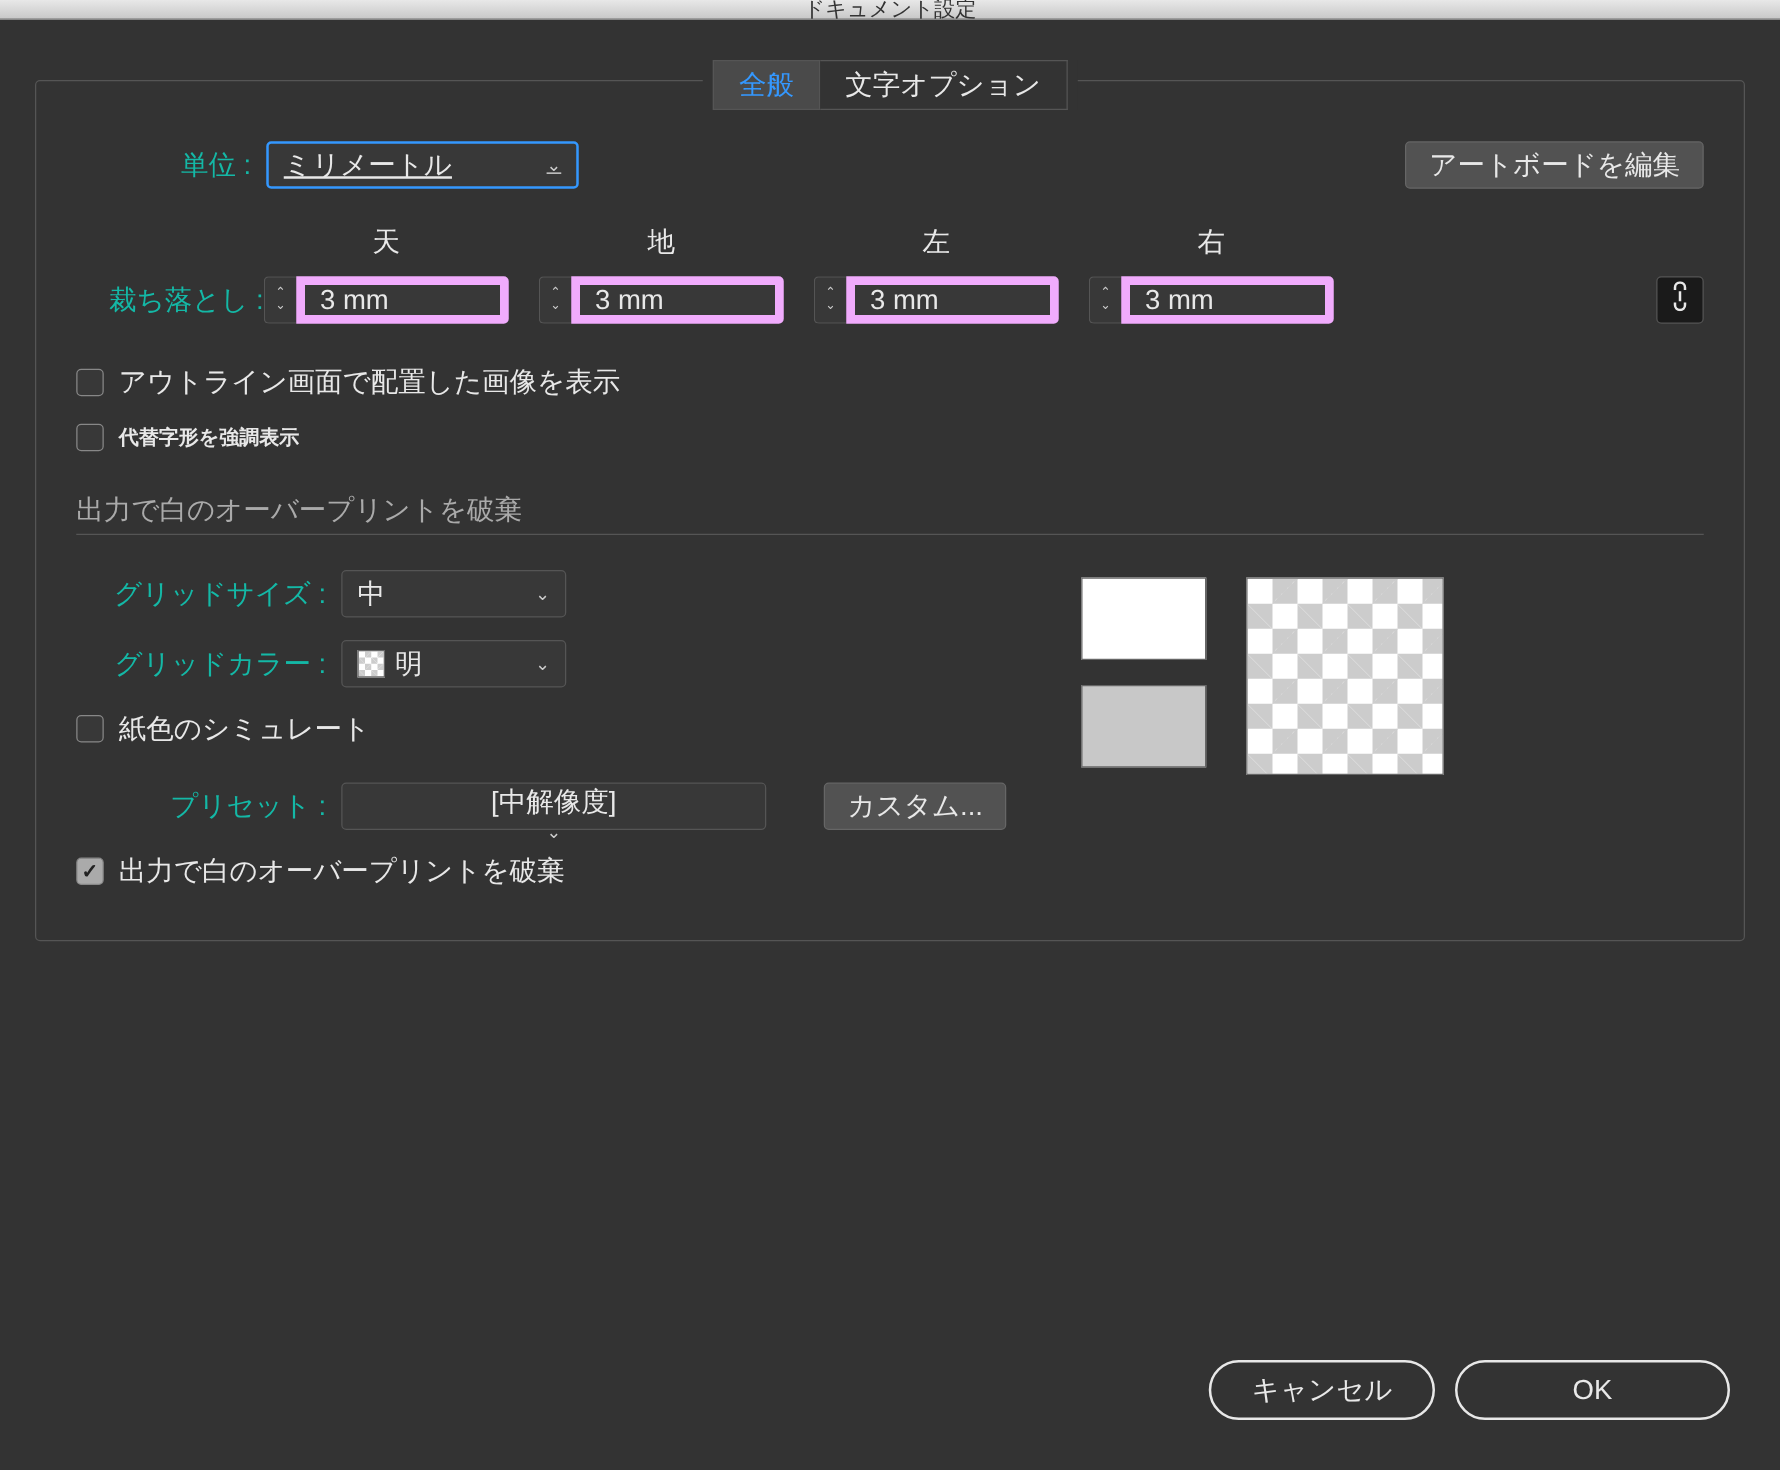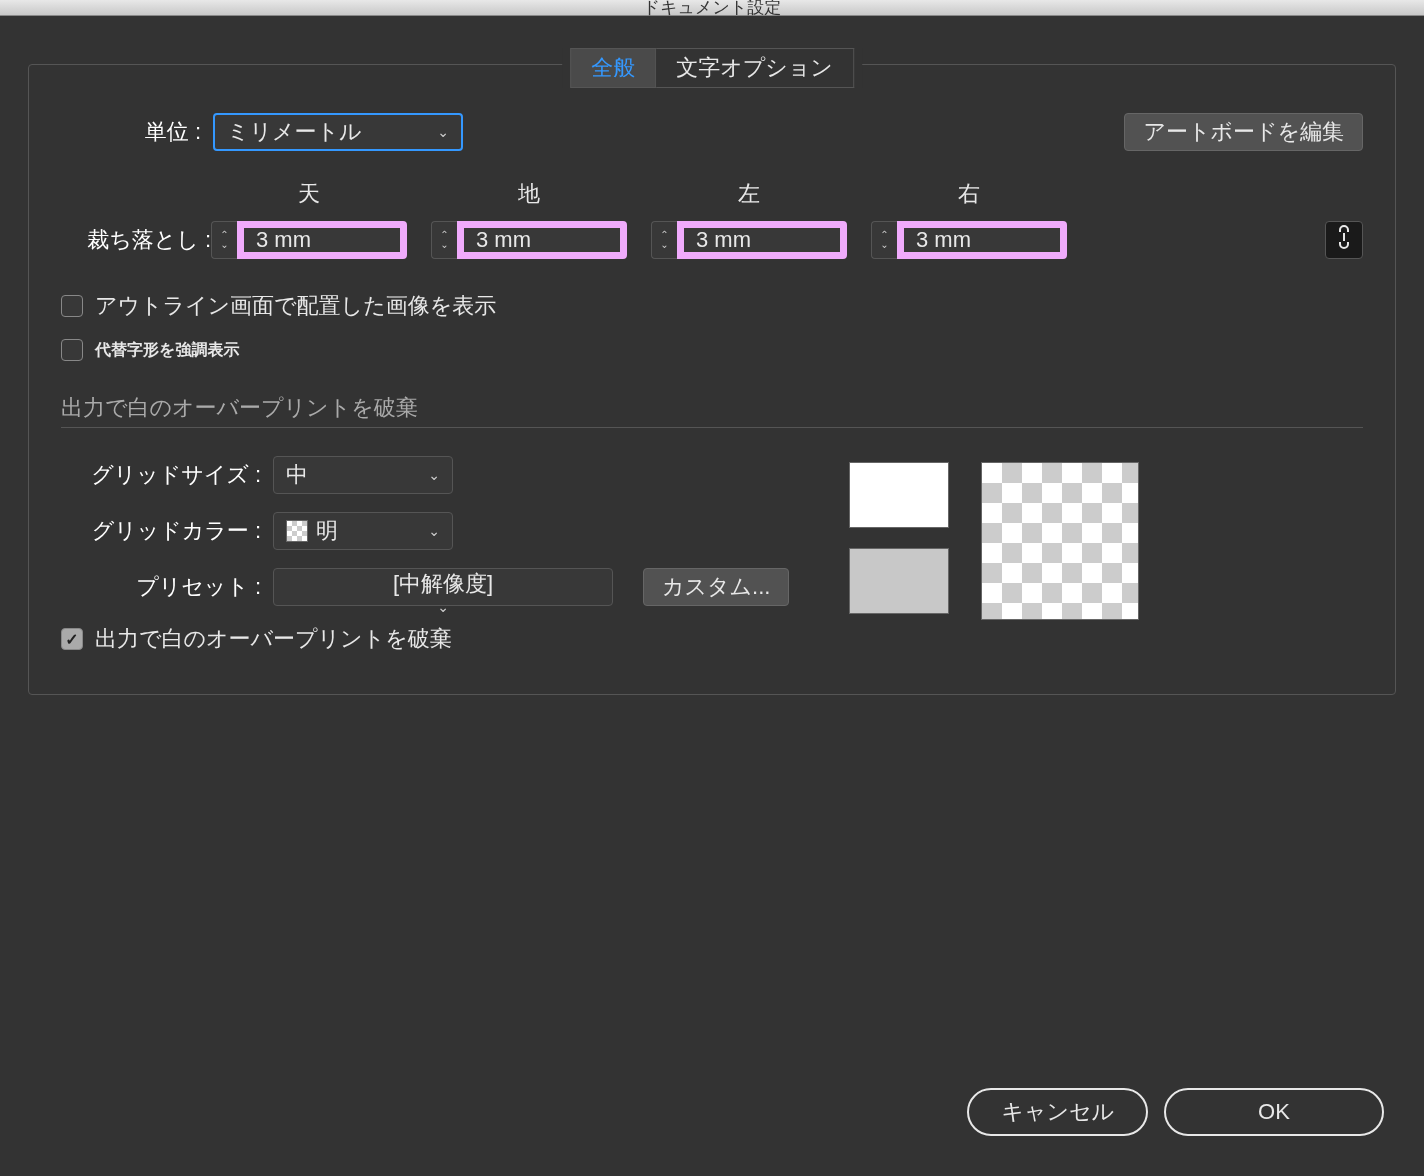--- a/index.html
+++ b/index.html
@@ -55,21 +55,21 @@
       border-radius: 4px;
       padding: 48px 32px 40px 32px;
     }
     .row {
       display: flex;
       align-items: center;
       margin-bottom: 18px;
     }
     .label {
       font-size: 22px;
-      color: #ffffff;
+      color: #14b8a6;
       text-align: right;
     }
     .select {
       background: #383838;
       border: 1px solid #555;
       border-radius: 4px;
       height: 38px;
       display: flex;
       align-items: center;
       justify-content: space-between;
@@ -263,21 +263,21 @@
   <div class="tabs">
     <div class="tab active">全般</div>
     <div class="tab">文字オプション</div>
   </div>
 
   <div class="panel">
 
     <div class="row" style="justify-content: space-between; margin-bottom: 28px;">
       <div style="display:flex; align-items:center; gap:12px;">
         <span class="label" style="width:140px;">単位 :</span>
-        <div class="select focused" style="width:250px;">
+        <div class="select focused" style="width:250px;text-decoration:underline;">
           <span>ミリメートル</span>
           <span class="chevron">⌄</span>
         </div>
       </div>
       <div class="btn-flat">アートボードを編集</div>
     </div>
 
     <div style="display:flex; align-items:flex-end; margin-bottom: 4px;">
       <div style="width:150px;"></div>
       <div style="display:flex; gap:24px; flex:1;">
@@ -356,28 +356,32 @@
           <span class="label" style="width:200px;">グリッドカラー :</span>
           <div class="select" style="width:180px;">
             <div style="display:flex; align-items:center;">
               <div class="checker-icon"></div>
               <span>明</span>
             </div>
             <span class="chevron">⌄</span>
           </div>
         </div>
 
+        <div class="checkbox-row" style="margin-bottom:28px;">
+          <div class="checkbox"></div>
+          <span style="font-size:22px;">紙色のシミュレート</span>
+        </div>
 
         <div class="row" style="gap:12px;">
           <span class="label" style="width:200px;">プリセット :</span>
           <div class="select" style="width:340px;flex-direction:column;">
             <span>[中解像度]</span>
             <span class="chevron">⌄</span>
           </div>
-          <div class="btn-flat" style="margin-left:18px;">カスタム...</div>
+          <div class="btn-flat" style="margin-left:34px;">カスタム...</div>
         </div>
 
         <div class="checkbox-row" style="margin-bottom:0;">
           <div class="checkbox checked"></div>
           <span style="font-size:22px;">出力で白のオーバープリントを破棄</span>
         </div>
       </div>
 
       <div class="swatch-area" style="margin-top:6px;">
         <div class="swatch-stack">

